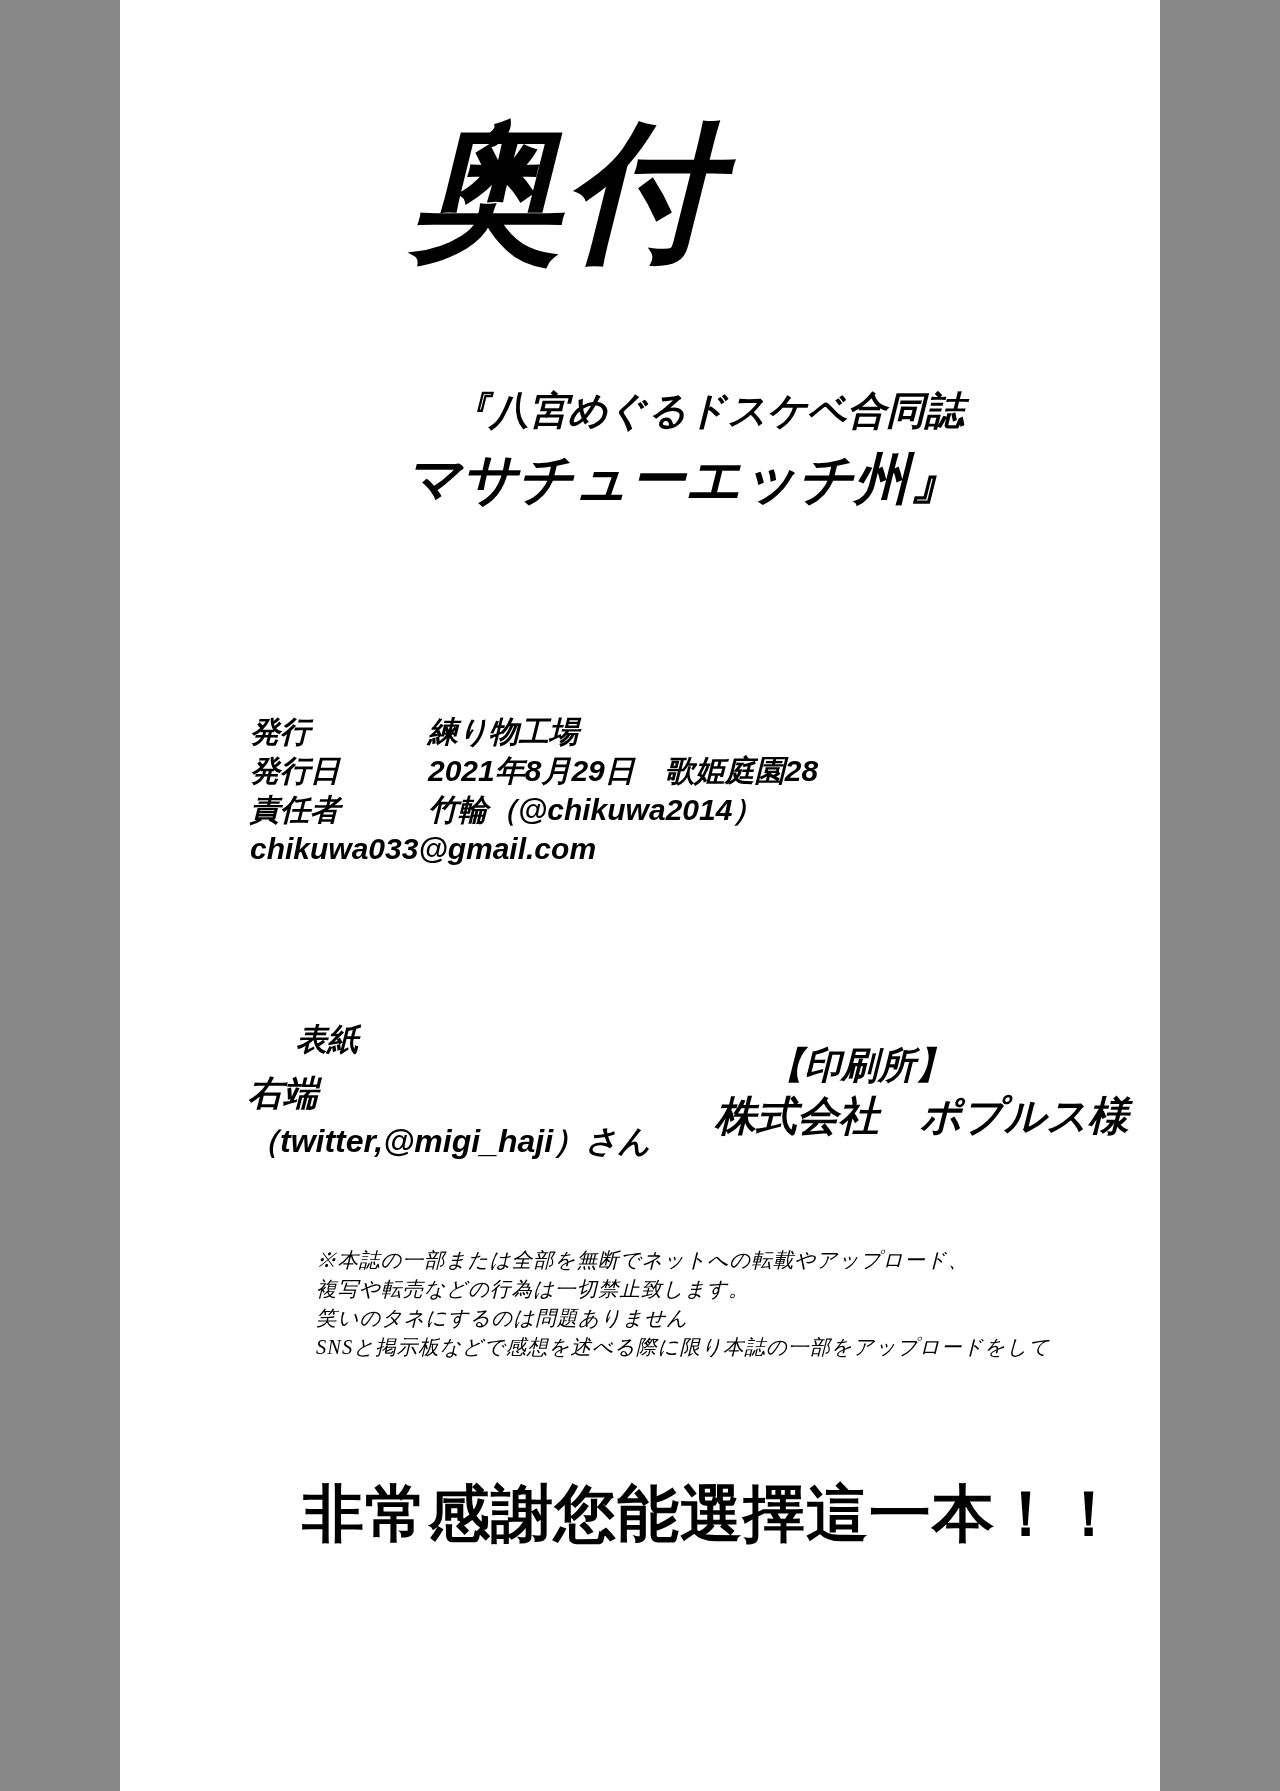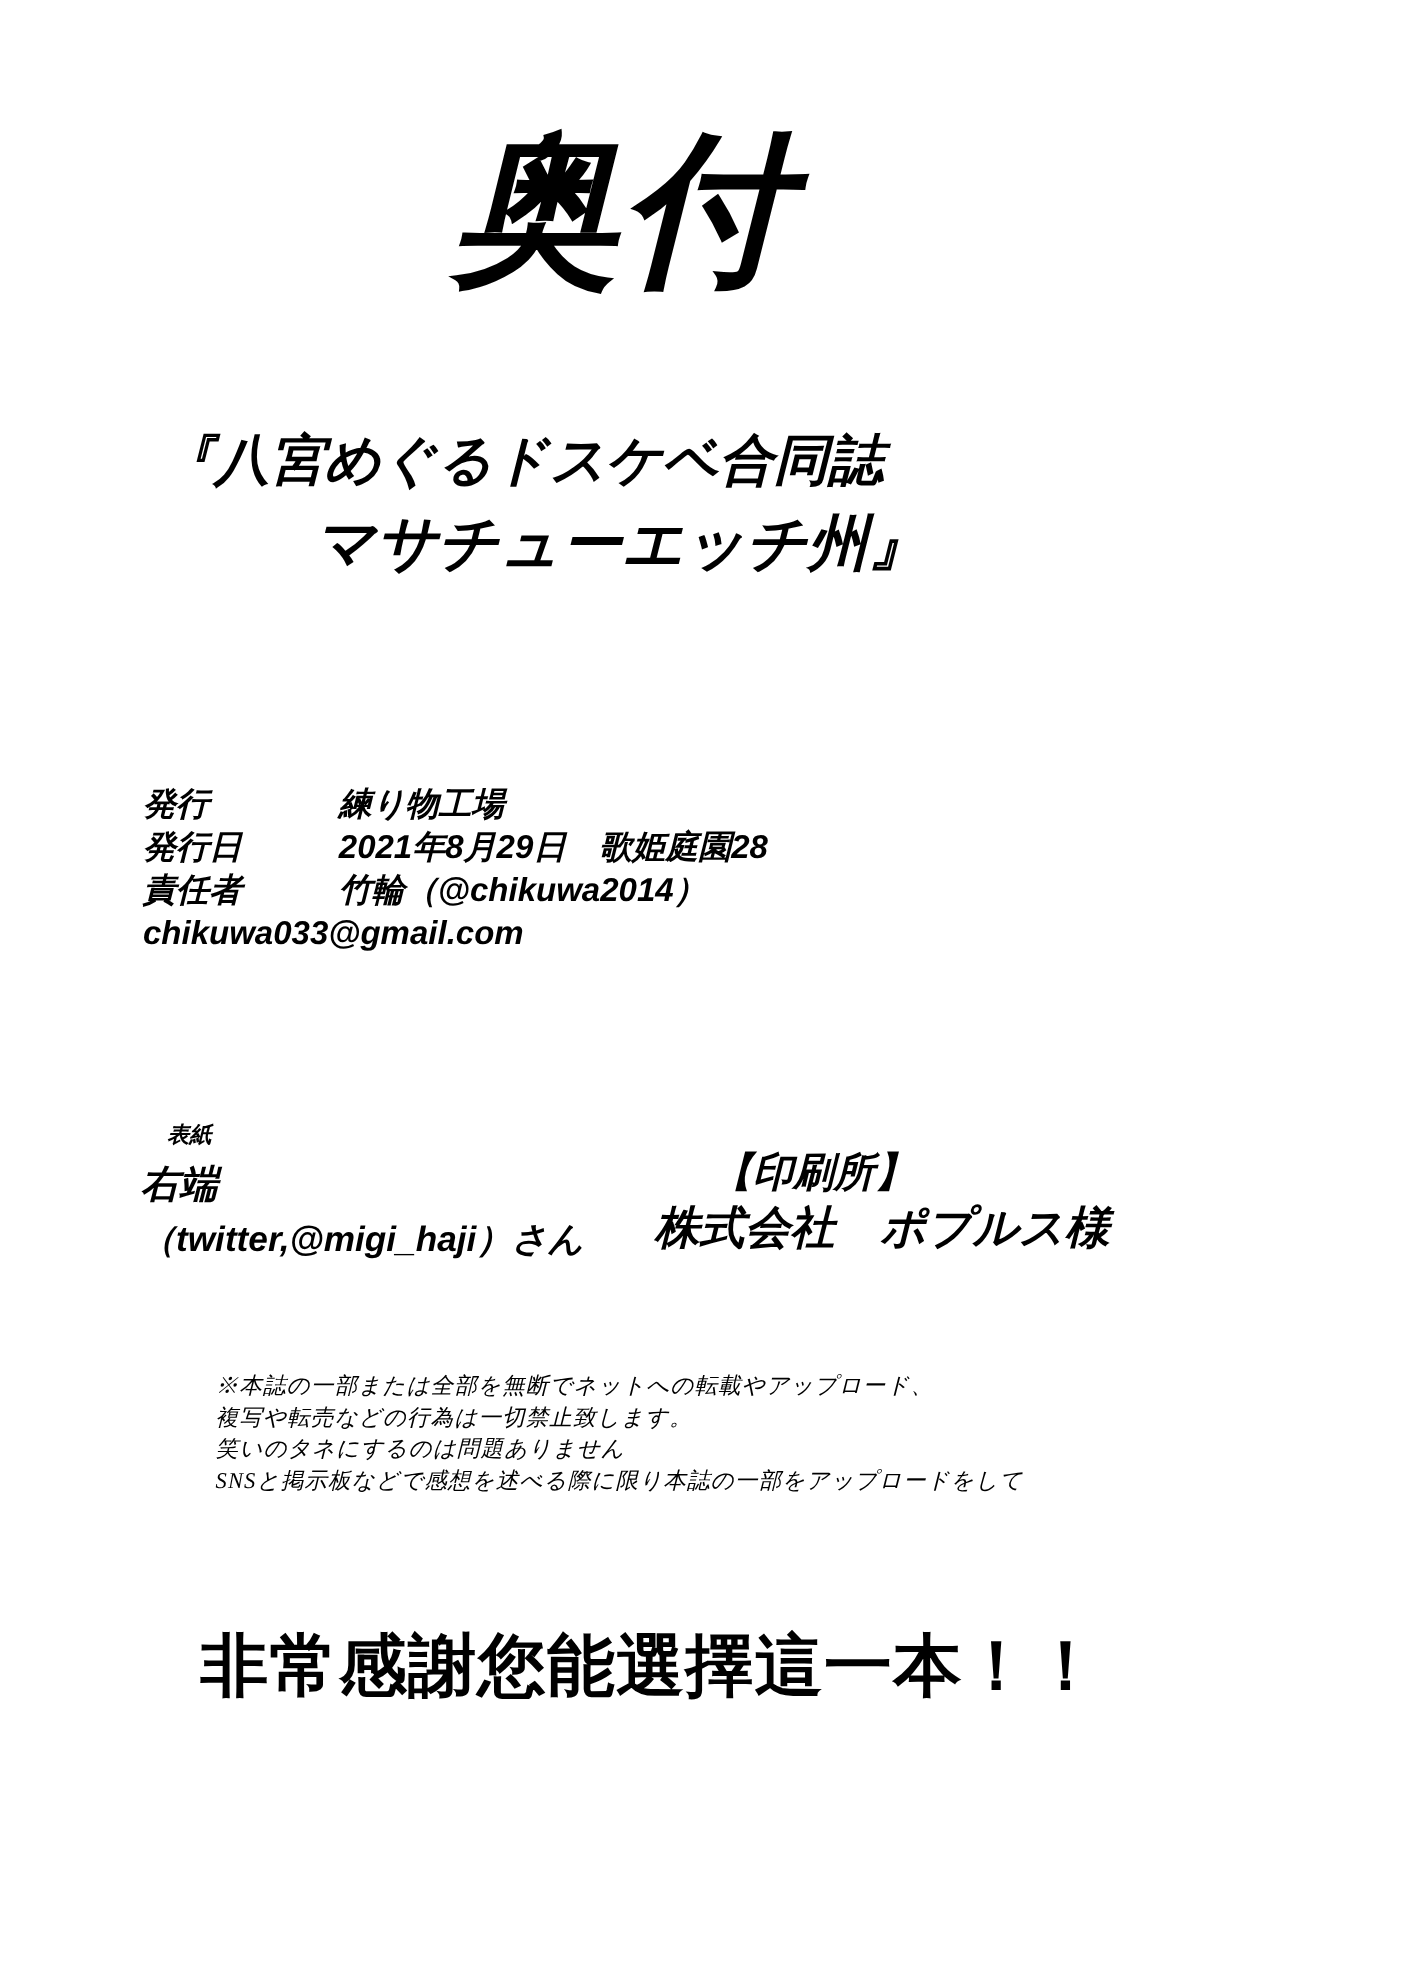--- a/index.html
+++ b/index.html
@@ -1,19 +1,19 @@
 <!DOCTYPE html>
 <html><head>
 <meta charset="utf-8">
 <style>
   * { margin: 0; padding: 0; box-sizing: border-box; }
   html, body { background: #888; }
   .page {
     position: relative;
-    width: 1280px;
+    width: 1040px;
     height: 1791px;
     margin: 0 auto;
     background: #ffffff;
     color: #000000;
     overflow: hidden;
     font-family: "Liberation Sans", sans-serif;
   }
   .heading {
     position: absolute;
     top: 108px;
@@ -26,40 +26,40 @@
     letter-spacing: 2px;
     line-height: 1.1;
   }
   .book-title {
     position: absolute;
     top: 385px;
     left: 145px;
     font-weight: bold;
     font-style: italic;
   }
-  .book-title .line1 { font-size: 50px; line-height: 1.35; }
+  .book-title .line1 { font-size: 39px; line-height: 1.35; text-align: right; }
   .book-title .line2 { font-size: 55px; line-height: 1.2; margin-left: 140px; margin-top: 8px; }
   .publication {
     position: absolute;
     top: 712px;
     left: 130px;
     font-weight: bold;
     font-style: italic;
     font-size: 30px;
   }
   .pub-row { display: flex; line-height: 1.3; }
   .pub-row .label { min-width: 178px; }
   .cover-credit {
     position: absolute;
     top: 1018px;
     left: 128px;
     font-weight: bold;
     font-style: italic;
   }
-  .cover-credit .cover-heading { font-size: 20px; margin-left: 24px; line-height: 1.45; }
+  .cover-credit .cover-heading { font-size: 31px; margin-left: 48px; line-height: 1.45; }
   .cover-credit .cover-position { font-size: 35px; line-height: 1.5; margin-top: 4px; }
   .cover-credit .cover-artist { font-size: 32px; line-height: 1.4; }
   .printer {
     position: absolute;
     top: 1042px;
     left: 595px;
     font-weight: bold;
     font-style: italic;
   }
   .printer .printer-heading { font-size: 37px; margin-left: 52px; line-height: 1.3; }

